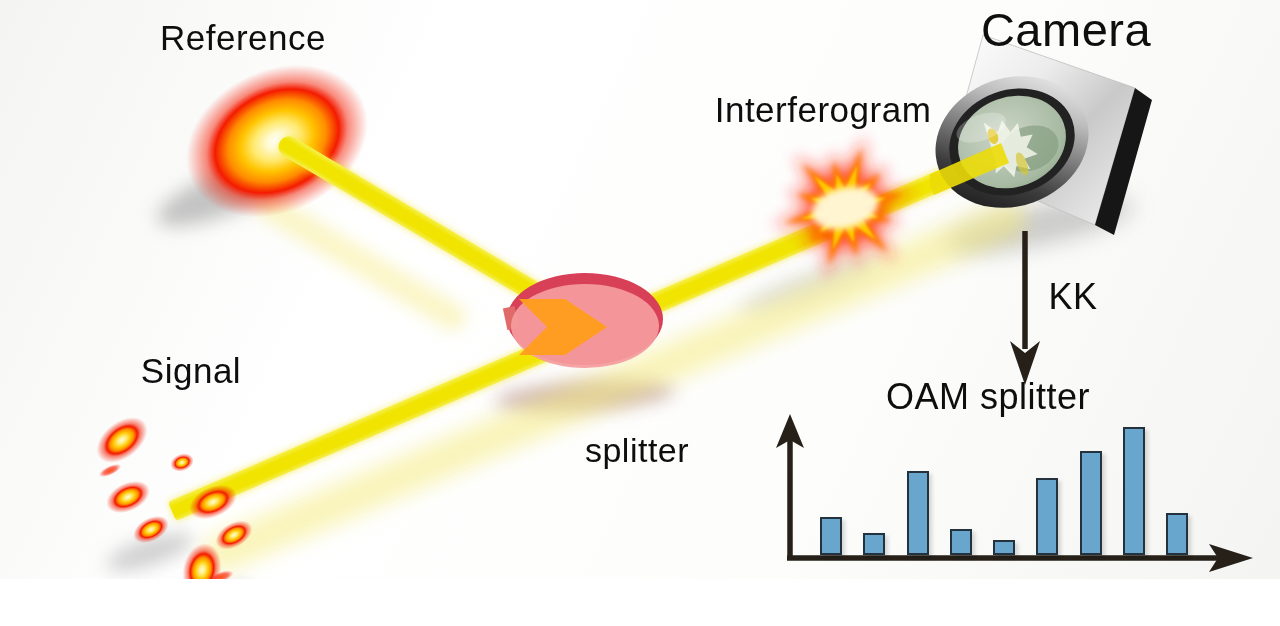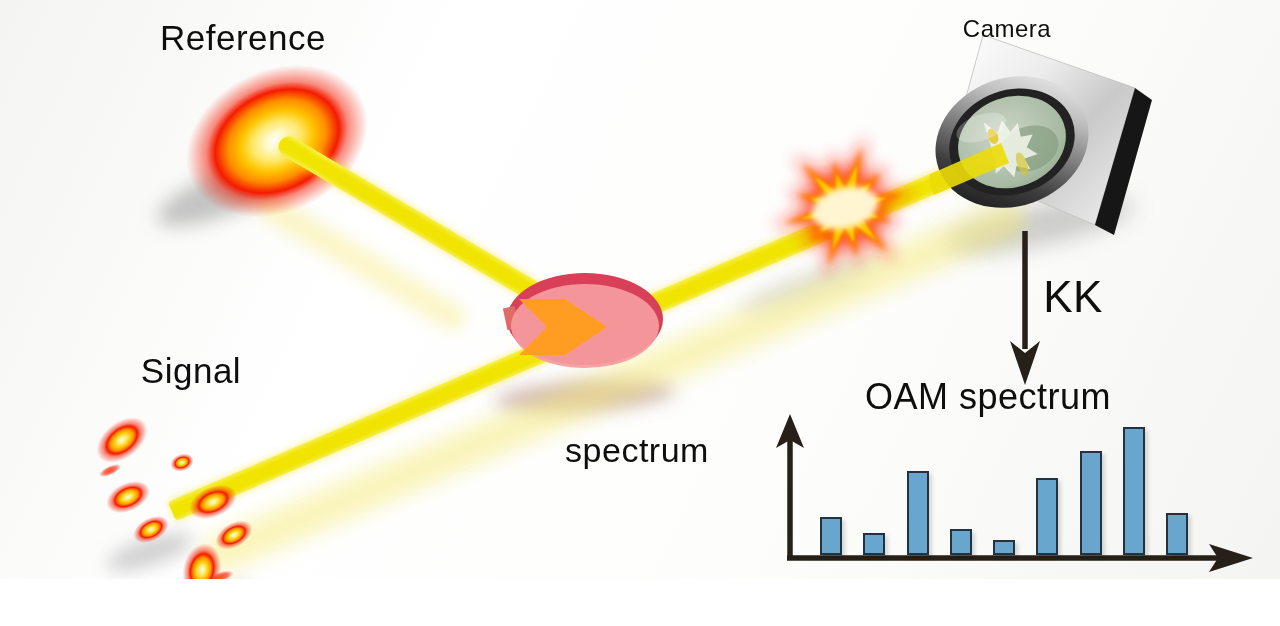--- a/index.html
+++ b/index.html
@@ -152,20 +152,21 @@
       <div class="bar" style="left: 203px; height: 15px;"></div>
       <div class="bar" style="left: 246.25px; height: 77px;"></div>
       <div class="bar" style="left: 289.5px; height: 104px;"></div>
       <div class="bar" style="left: 332.75px; height: 128px;"></div>
       <div class="bar" style="left: 376px; height: 42px;"></div>
     </div>
 
   <div class="lbl" style="left:243px;top:38px;">Reference</div>
   <div class="lbl" style="left:160px;top:371px;margin-left:31px;">Signal</div>
   <div class="lbl" style="left:637px;top:450px;font-size:34px;line-height:1.18;text-align:center;">
-    <div>spectrum</div>
+    <div>splitter</div>
   </div>
-  <div class="lbl" style="left:1007px;top:29px;font-size:24px;text-align:right;">Camera</div>
-  <div class="lbl" style="left:1073px;top:297px;font-size:44px;">KK</div>
-  <div class="lbl" style="left:988px;top:397px;font-size:36px;">OAM spectrum</div>
+  <div class="lbl" style="left:823px;top:110px;">Interferogram</div>
+  <div class="lbl" style="left:1066px;top:29px;font-size:47px;text-align:right;">Camera</div>
+  <div class="lbl" style="left:1073px;top:297px;font-size:36px;">KK</div>
+  <div class="lbl" style="left:988px;top:397px;font-size:36px;">OAM splitter</div>
   <div class="lbl" id="ell-label" style="left:1007px;top:592px;">ℓ</div>
 
 </div>
 
 </body></html>

